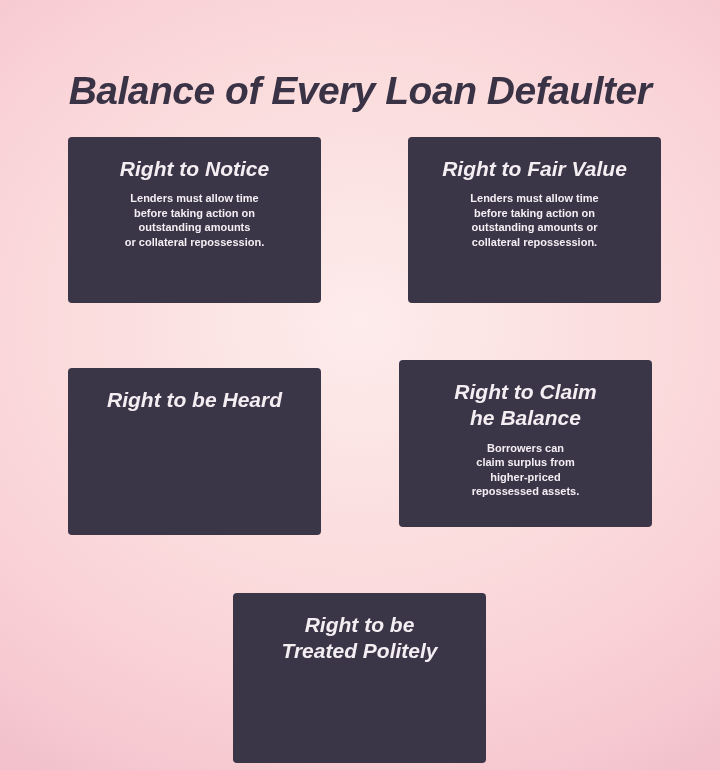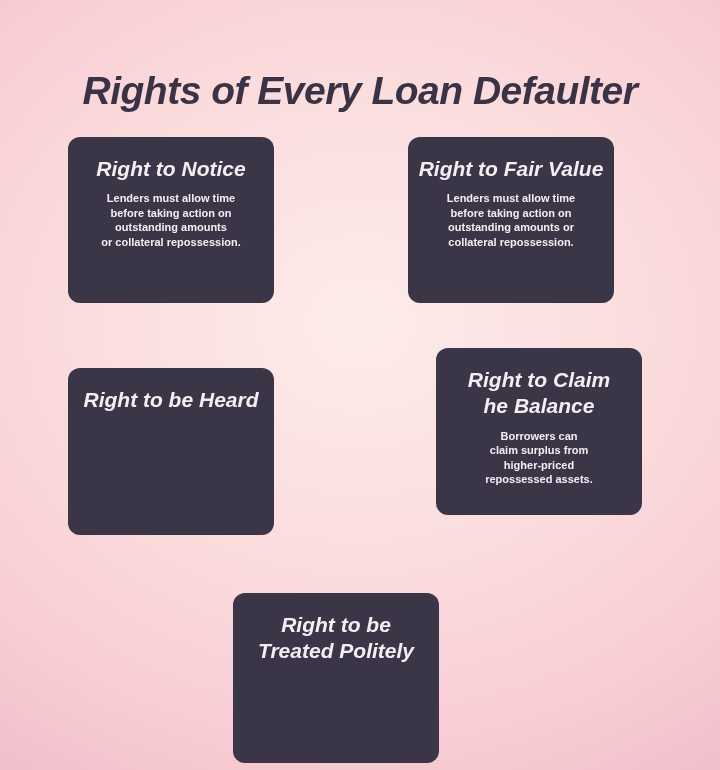--- a/index.html
+++ b/index.html
@@ -24,32 +24,32 @@
     text-align: center;
     font-size: 39px;
     font-weight: 800;
     font-style: italic;
     letter-spacing: -0.5px;
     color: var(--title-color, #3a3346);
     line-height: 1.1;
   }
   .card {
     position: absolute;
-    width: 206px;
+    width: 253px;
     box-sizing: border-box;
     background: var(--card-bg, #3b3548);
-    border-radius: 12px;
+    border-radius: 4px;
     color: var(--card-text, #f4eef3);
     text-align: center;
     padding: 19px 10px 26px 10px;
   }
   .card-1 { left: 68px;  top: 137px; height: 166px; }
   .card-2 { left: 408px; top: 137px; height: 166px; }
   .card-3 { left: 68px;  top: 368px; height: 167px; }
-  .card-4 { left: 399px; top: 348px; height: 167px; margin-left: 37px; }
+  .card-4 { left: 399px; top: 360px; height: 167px; }
   .card-5 { left: 233px; top: 593px; height: 170px; }
   .card-title {
     font-size: 21px;
     font-weight: 700;
     font-style: italic;
     line-height: 1.25;
     margin-bottom: 9px;
     white-space: pre-line;
   }
   .card-body {
@@ -57,21 +57,21 @@
     font-weight: 700;
     line-height: 1.32;
     white-space: pre-line;
   }
 </style>
 </head>
 <body>
 
 <div class="canvas">
 
-  <h1 class="page-title">Rights of Every Loan Defaulter</h1>
+  <h1 class="page-title">Balance of Every Loan Defaulter</h1>
 
   <div class="card card-1">
     <div class="card-title">Right to Notice</div>
     <div class="card-body">Lenders must allow time
 before taking action on
 outstanding amounts
 or collateral repossession.</div>
   </div>
 
   <div class="card card-2">

